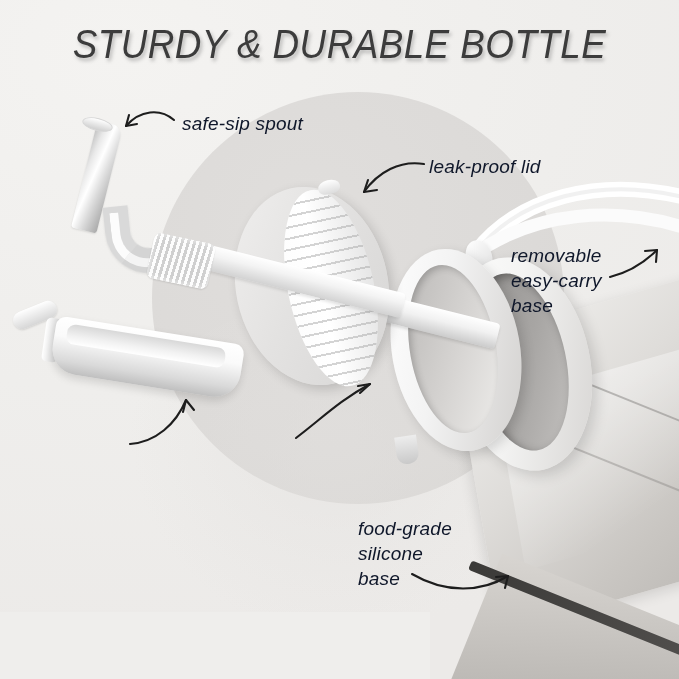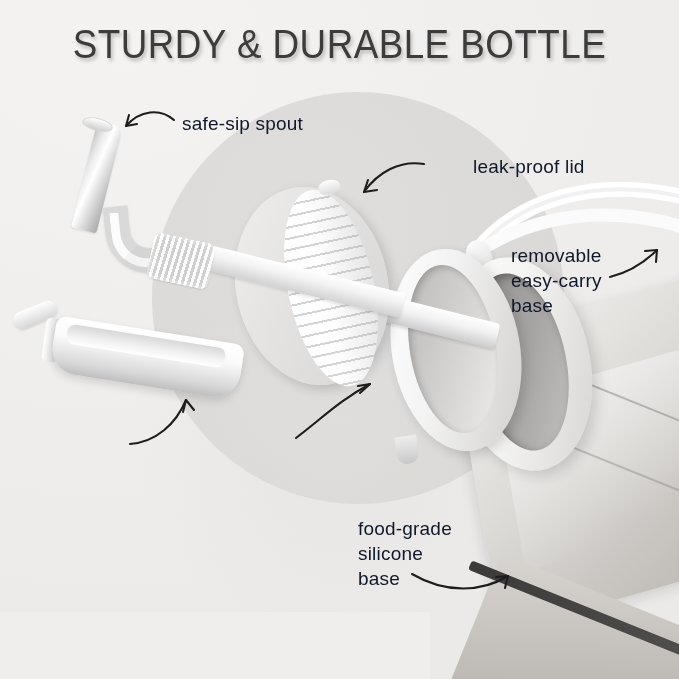--- a/index.html
+++ b/index.html
@@ -7,20 +7,21 @@
     padding: 0;
     background: #ffffff;
   }
   #scene {
     position: relative;
     width: 679px;
     height: 679px;
     overflow: hidden;
     background: #efeeec;
     font-family: "Liberation Sans", sans-serif;
+    font-style: italic;
   }
   
   .bg-wash {
     position: absolute;
     inset: 0;
     background:
       radial-gradient(120% 90% at 18% 8%, #f4f3f1 0%, #efeeec 55%, #eceae8 100%);
   }
   .bg-circle {
     position: absolute;
@@ -61,21 +62,21 @@
   .label {
     position: absolute;
     color: #0f172a;
     font-size: 19px;
     line-height: 25px;
     font-weight: 400;
     letter-spacing: 0.2px;
     white-space: pre-line;
   }
   .lbl-spout      { left: 182px; top: 111px; }
-  .lbl-lid        { left: 429px; top: 154px; margin-left: 44px; }
+  .lbl-lid        { left: 429px; top: 154px; }
   .lbl-strap      { left: 511px; top: 243px; }
   .lbl-cover      { left: 40px;  top: 420px; }
   .lbl-straw      { left: 216px; top: 444px; }
   .lbl-base       { left: 358px; top: 516px; }
 
   
   .arrows {
     position: absolute;
     inset: 0;
     pointer-events: none;

